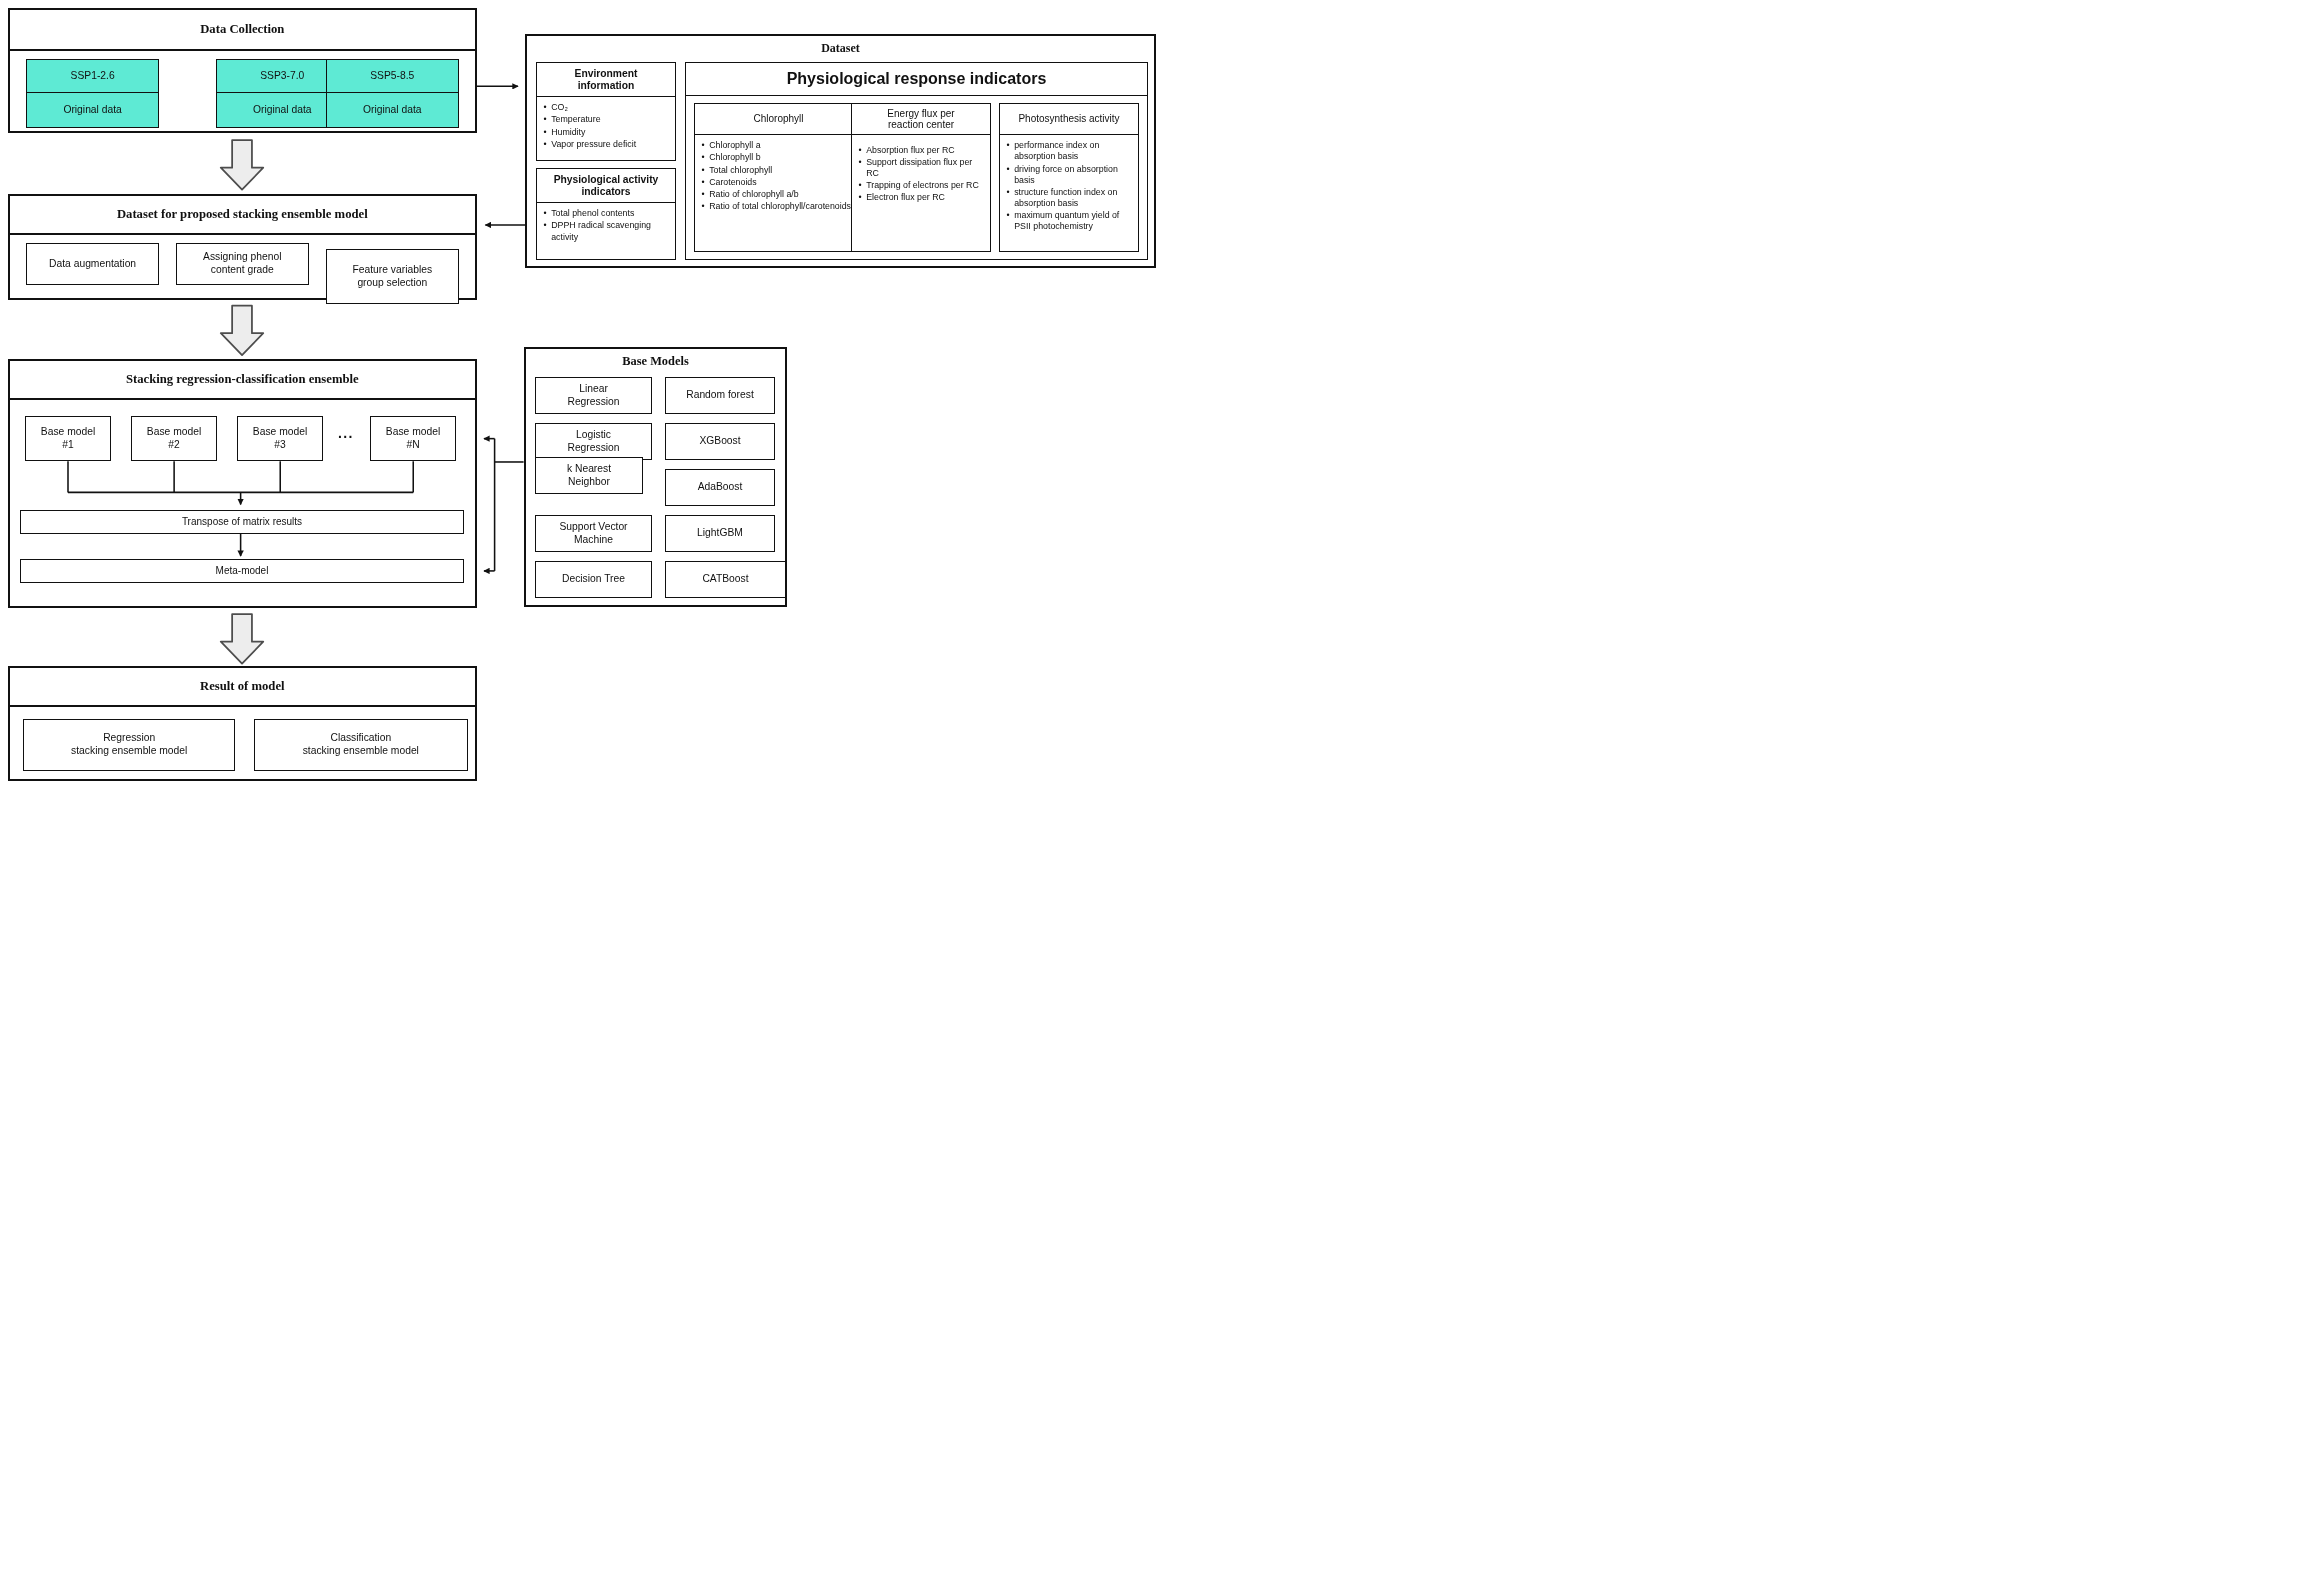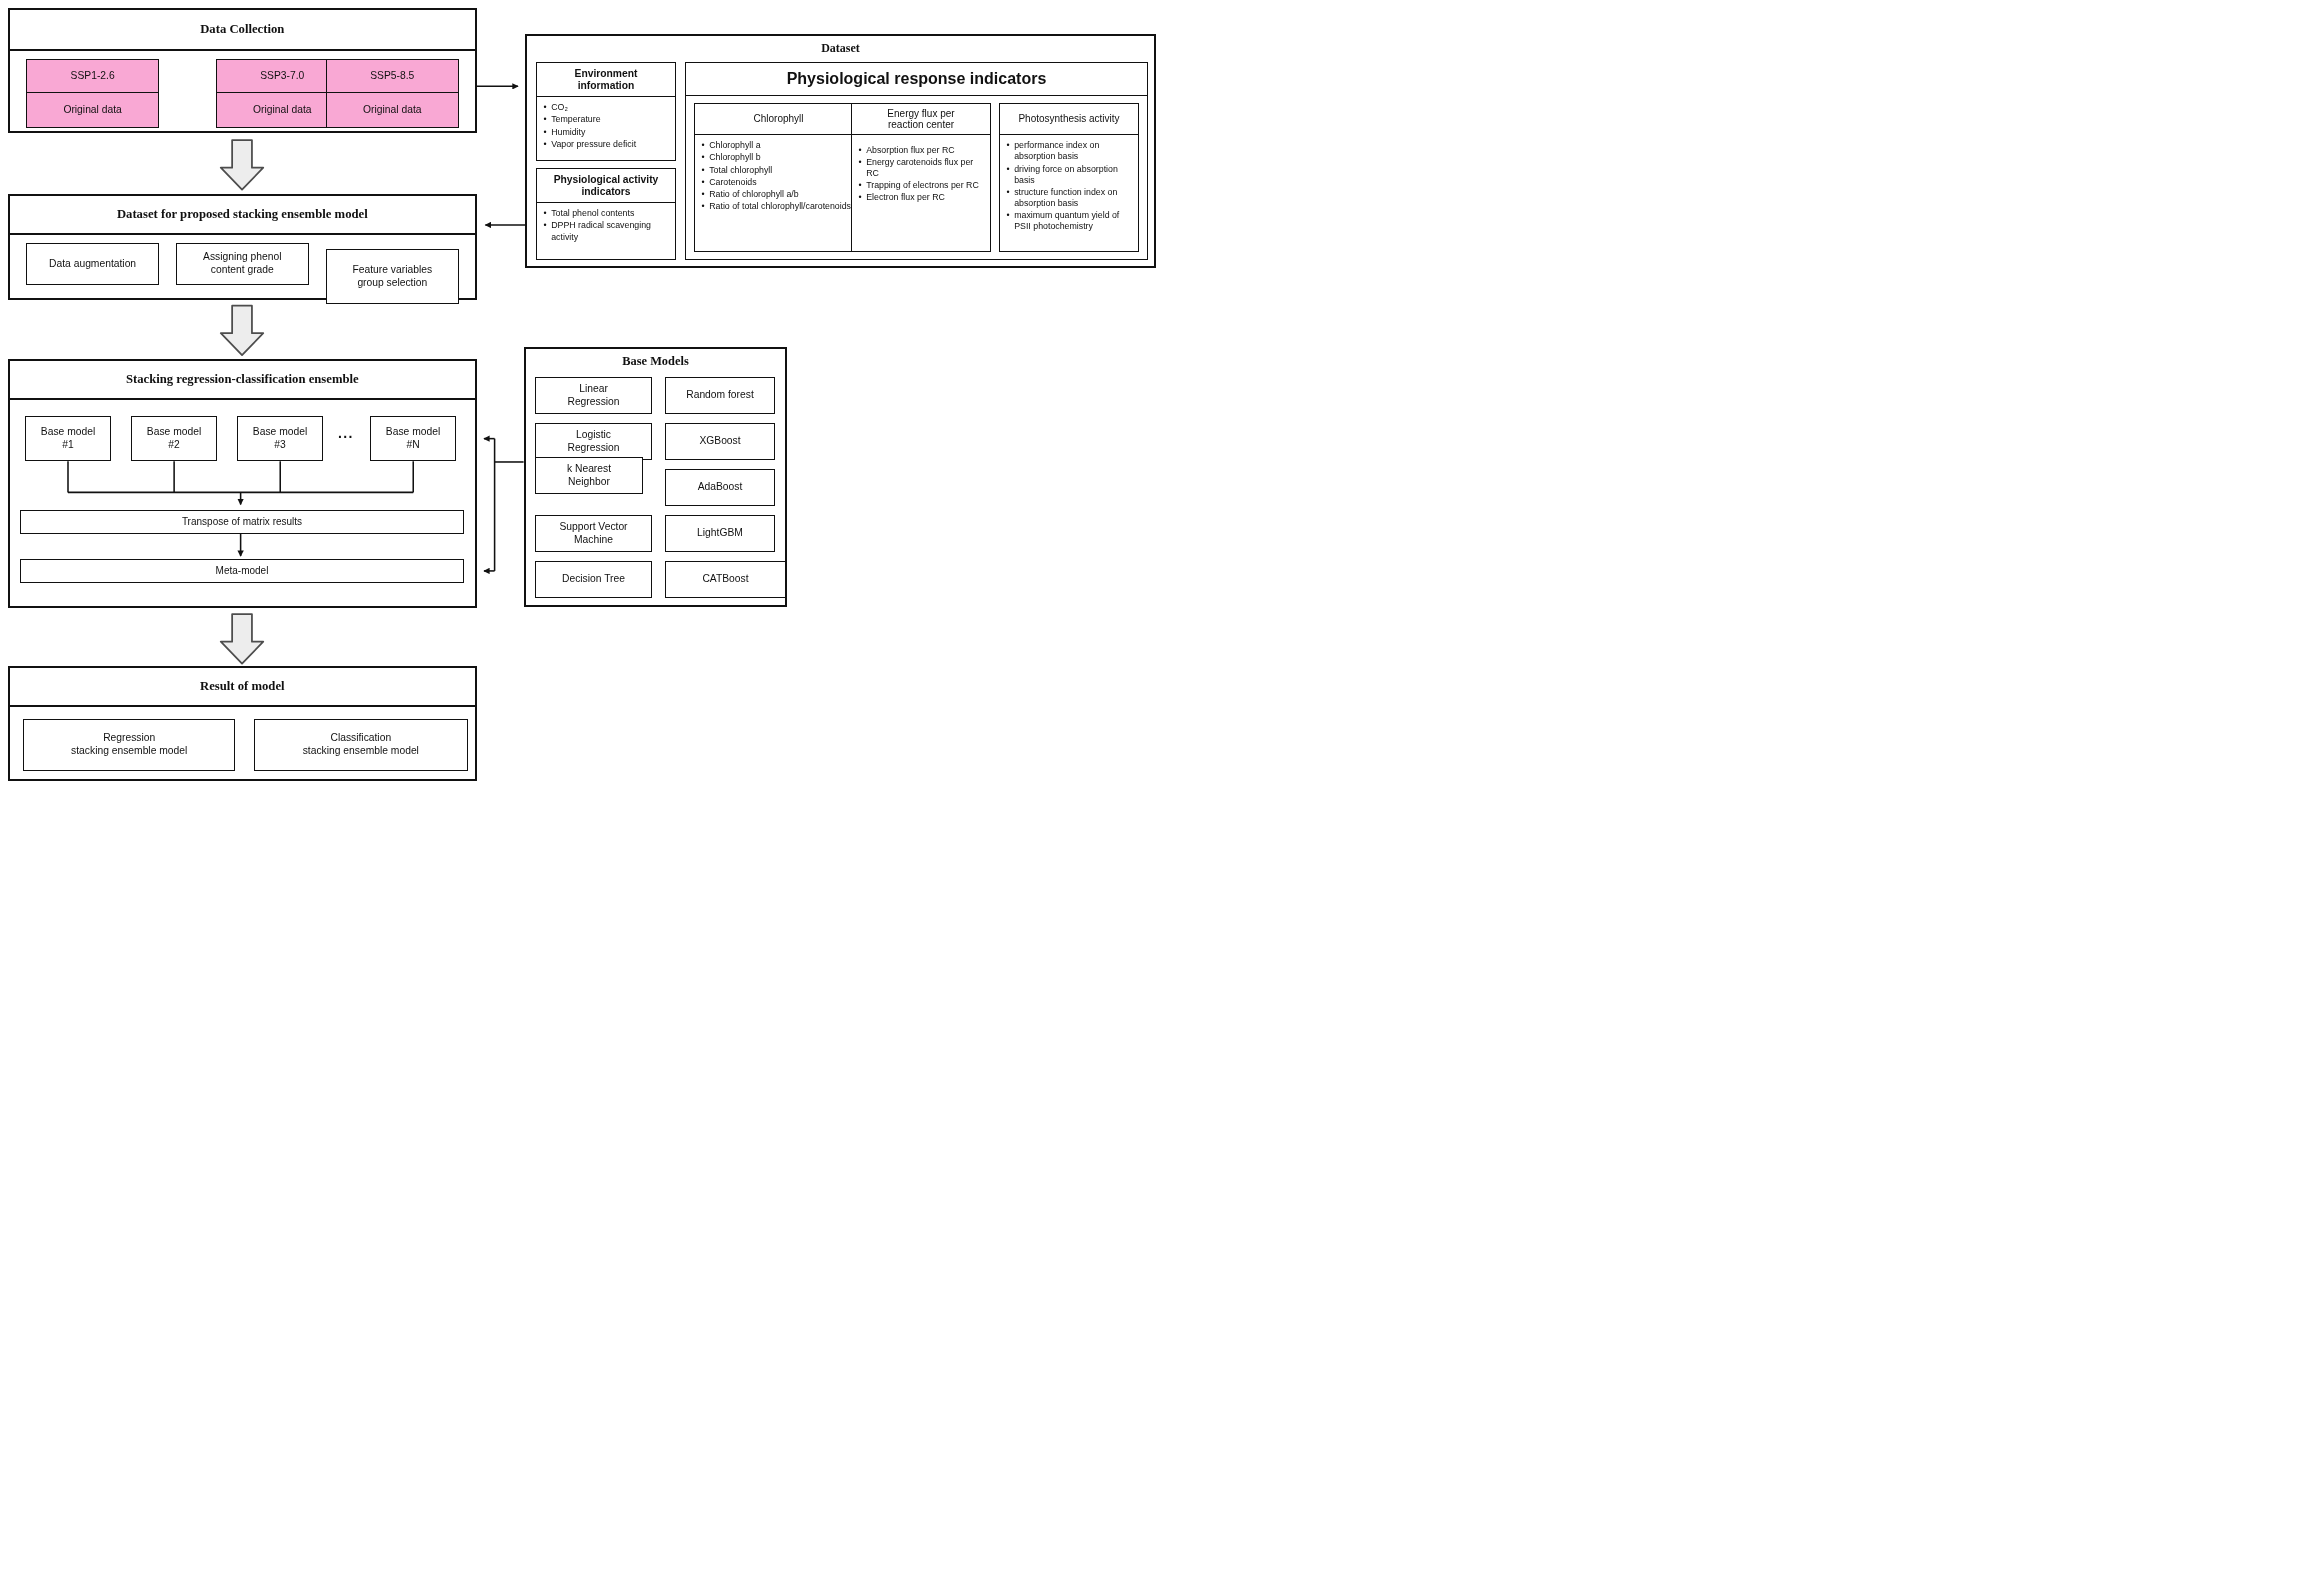--- a/index.html
+++ b/index.html
@@ -3,21 +3,21 @@
 <meta charset="utf-8">
 <style>
   html,body{margin:0;padding:0;background:#ffffff;}
   body{font-family:"Liberation Sans",sans-serif;color:#111;}
   .canvas{position:relative;width:1159px;height:786px;background:#fff;overflow:hidden;}
   .panel{position:absolute;border:2.1px solid #111;background:#fff;box-sizing:border-box;}
   .ptitle{font-weight:bold;text-align:center;display:flex;align-items:center;justify-content:center;box-sizing:border-box;font-family:Liberation Serif, serif;}
   .sep{border-bottom:2.1px solid #111;}
   .cell{position:absolute;border:1.8px solid #111;background:#fff;box-sizing:border-box;
         display:flex;align-items:center;justify-content:center;text-align:center;line-height:1.25;}
-  .stack2{position:absolute;border:1.8px solid #111;background:#f9a8d4;box-sizing:border-box;}
+  .stack2{position:absolute;border:1.8px solid #111;background:#5eead4;box-sizing:border-box;}
   .stack2 .half{height:33px;display:flex;align-items:center;justify-content:center;text-align:center;box-sizing:border-box;}
   .stack2 .half:first-child{border-bottom:1.8px solid #111;}
   .comp{position:absolute;border:1.8px solid #111;background:#fff;box-sizing:border-box;}
   .comp .ctitle{display:flex;align-items:center;justify-content:center;text-align:center;
                 border-bottom:1.8px solid #111;box-sizing:border-box;line-height:1.15;}
   .bullets{padding:4.2px 4.2px 2.8px 5.7px;}
   .b-item{position:relative;padding-left:8.5px;margin:1.1px 0;line-height:1.26;}
   .b-item::before{content:"\2022";position:absolute;left:0.7px;top:0;}
   .fs-sec{font-size:12.7px;}
   .fs-lbl{font-size:10.3px;}
@@ -145,21 +145,21 @@
       <div class="b-item">Ratio of chlorophyll a/b</div>
       <div class="b-item">Ratio of total chlorophyll/carotenoids</div>
     </div>
   </div>
   <div class="comp" style="left:851px;top:103px;width:140px;height:149px;">
     <div class="ctitle" style="height:31px;font-size:10px;">
       <span style="width:99px;">Energy flux per reaction center</span>
     </div>
     <div class="bullets" style="font-size:8.8px;padding-top:8.5px;">
       <div class="b-item">Absorption flux per RC</div>
-      <div class="b-item">Energy carotenoids flux per RC</div>
+      <div class="b-item">Support dissipation flux per RC</div>
       <div class="b-item">Trapping of electrons per RC</div>
       <div class="b-item">Electron flux per RC</div>
     </div>
   </div>
   <div class="comp" style="left:999px;top:103px;width:140px;height:149px;">
     <div class="ctitle" style="height:31px;font-size:10px;">Photosynthesis activity</div>
     <div class="bullets" style="font-size:8.8px;">
       <div class="b-item">performance index on absorption basis</div>
       <div class="b-item">driving force on absorption basis</div>
       <div class="b-item">structure function index on absorption basis</div>

